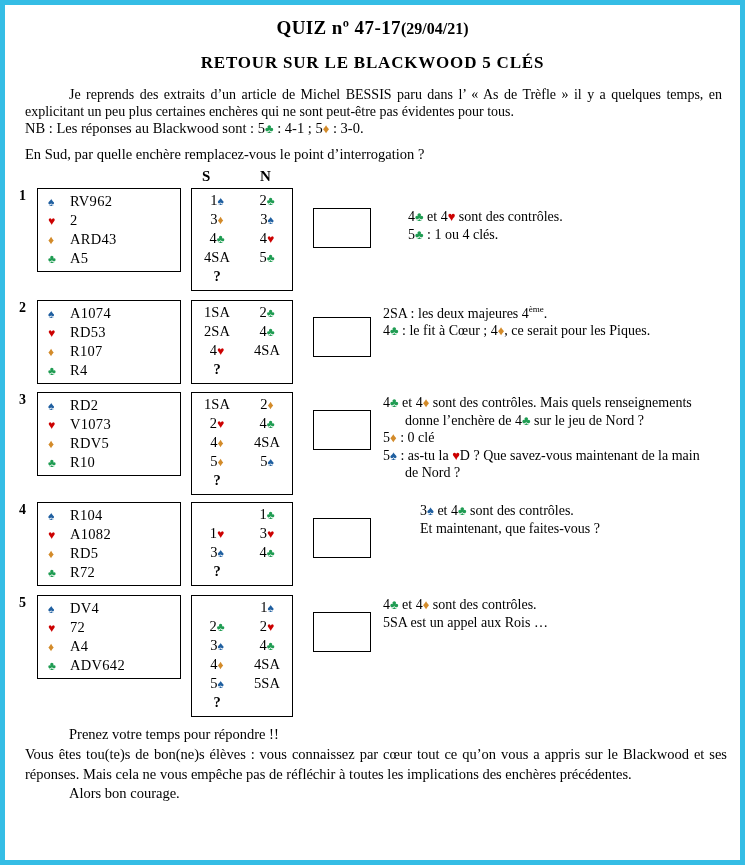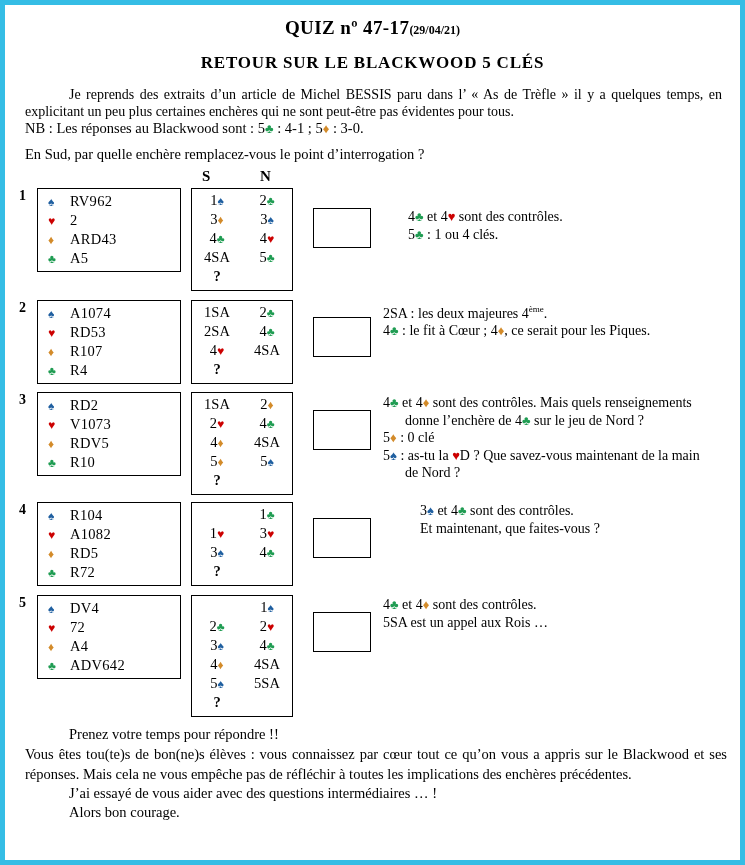--- a/index.html
+++ b/index.html
@@ -32,21 +32,21 @@
 
   
   .title-quiz {
     text-align: center;
     font-weight: bold;
     font-size: 19px;
     letter-spacing: 0.4px;
     margin-top: 6px;
   }
   .title-quiz .date {
-    font-size: 12px;
+    font-size: 16px;
     font-weight: bold;
     letter-spacing: 0;
   }
   .title-sub {
     text-align: center;
     font-weight: bold;
     font-size: 17px;
     margin-top: 14px;
     letter-spacing: 0.8px;
   }
@@ -440,21 +440,18 @@
         </div>
         <div class="answer-box" style="top: 607px;"></div>
       </div>
 
     <div class="footer">
       <div class="foot-line">
         <span class="foot-indent"></span><span>Prenez votre temps pour répondre !!</span>
       </div>
       <div class="foot-just">Vous êtes tou(te)s de bon(ne)s élèves : vous connaissez par cœur tout ce qu’on vous a appris sur le Blackwood et ses réponses. Mais cela ne vous empêche pas de réfléchir à toutes les implications des enchères précédentes.</div>
       <div class="foot-line">
-        <span class="foot-indent"></span><span>J’ai essayé de vous aider avec des questions intermédiaires … !</span>
-      </div>
-      <div class="foot-line">
         <span class="foot-indent"></span><span>Alors bon courage.</span>
       </div>
     </div>
 
   </div>
 </div>
 
 </body></html>

